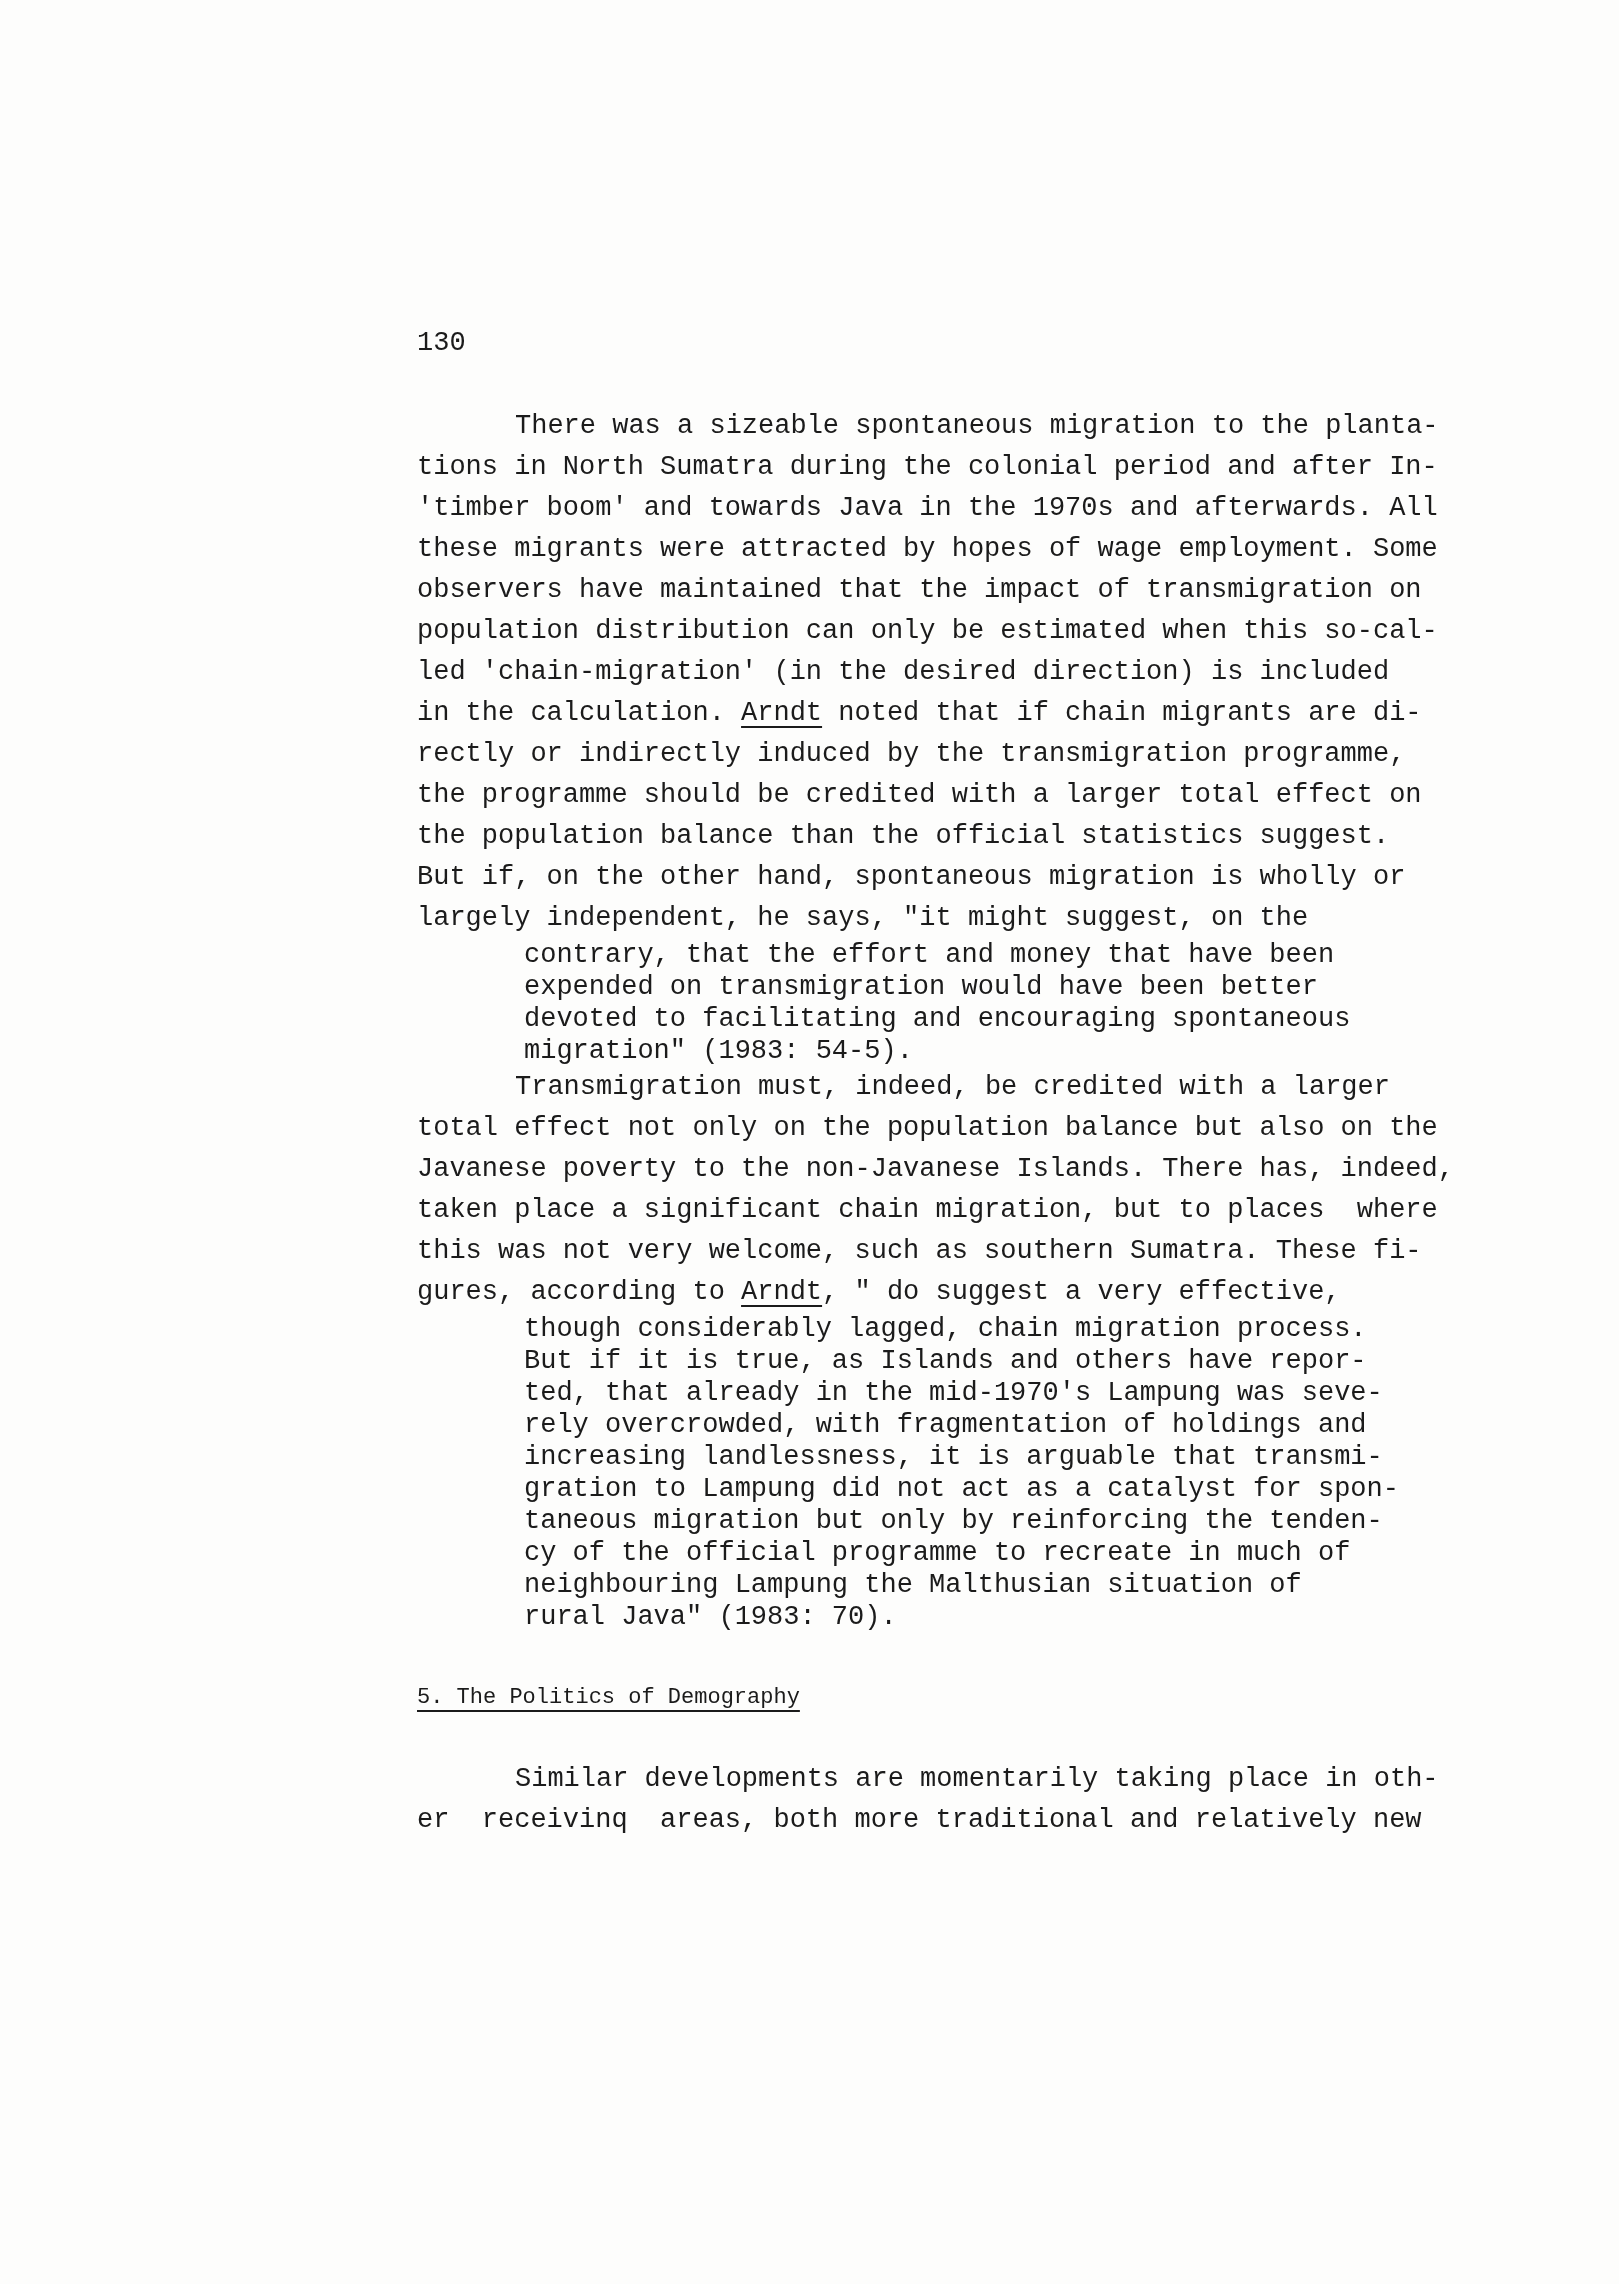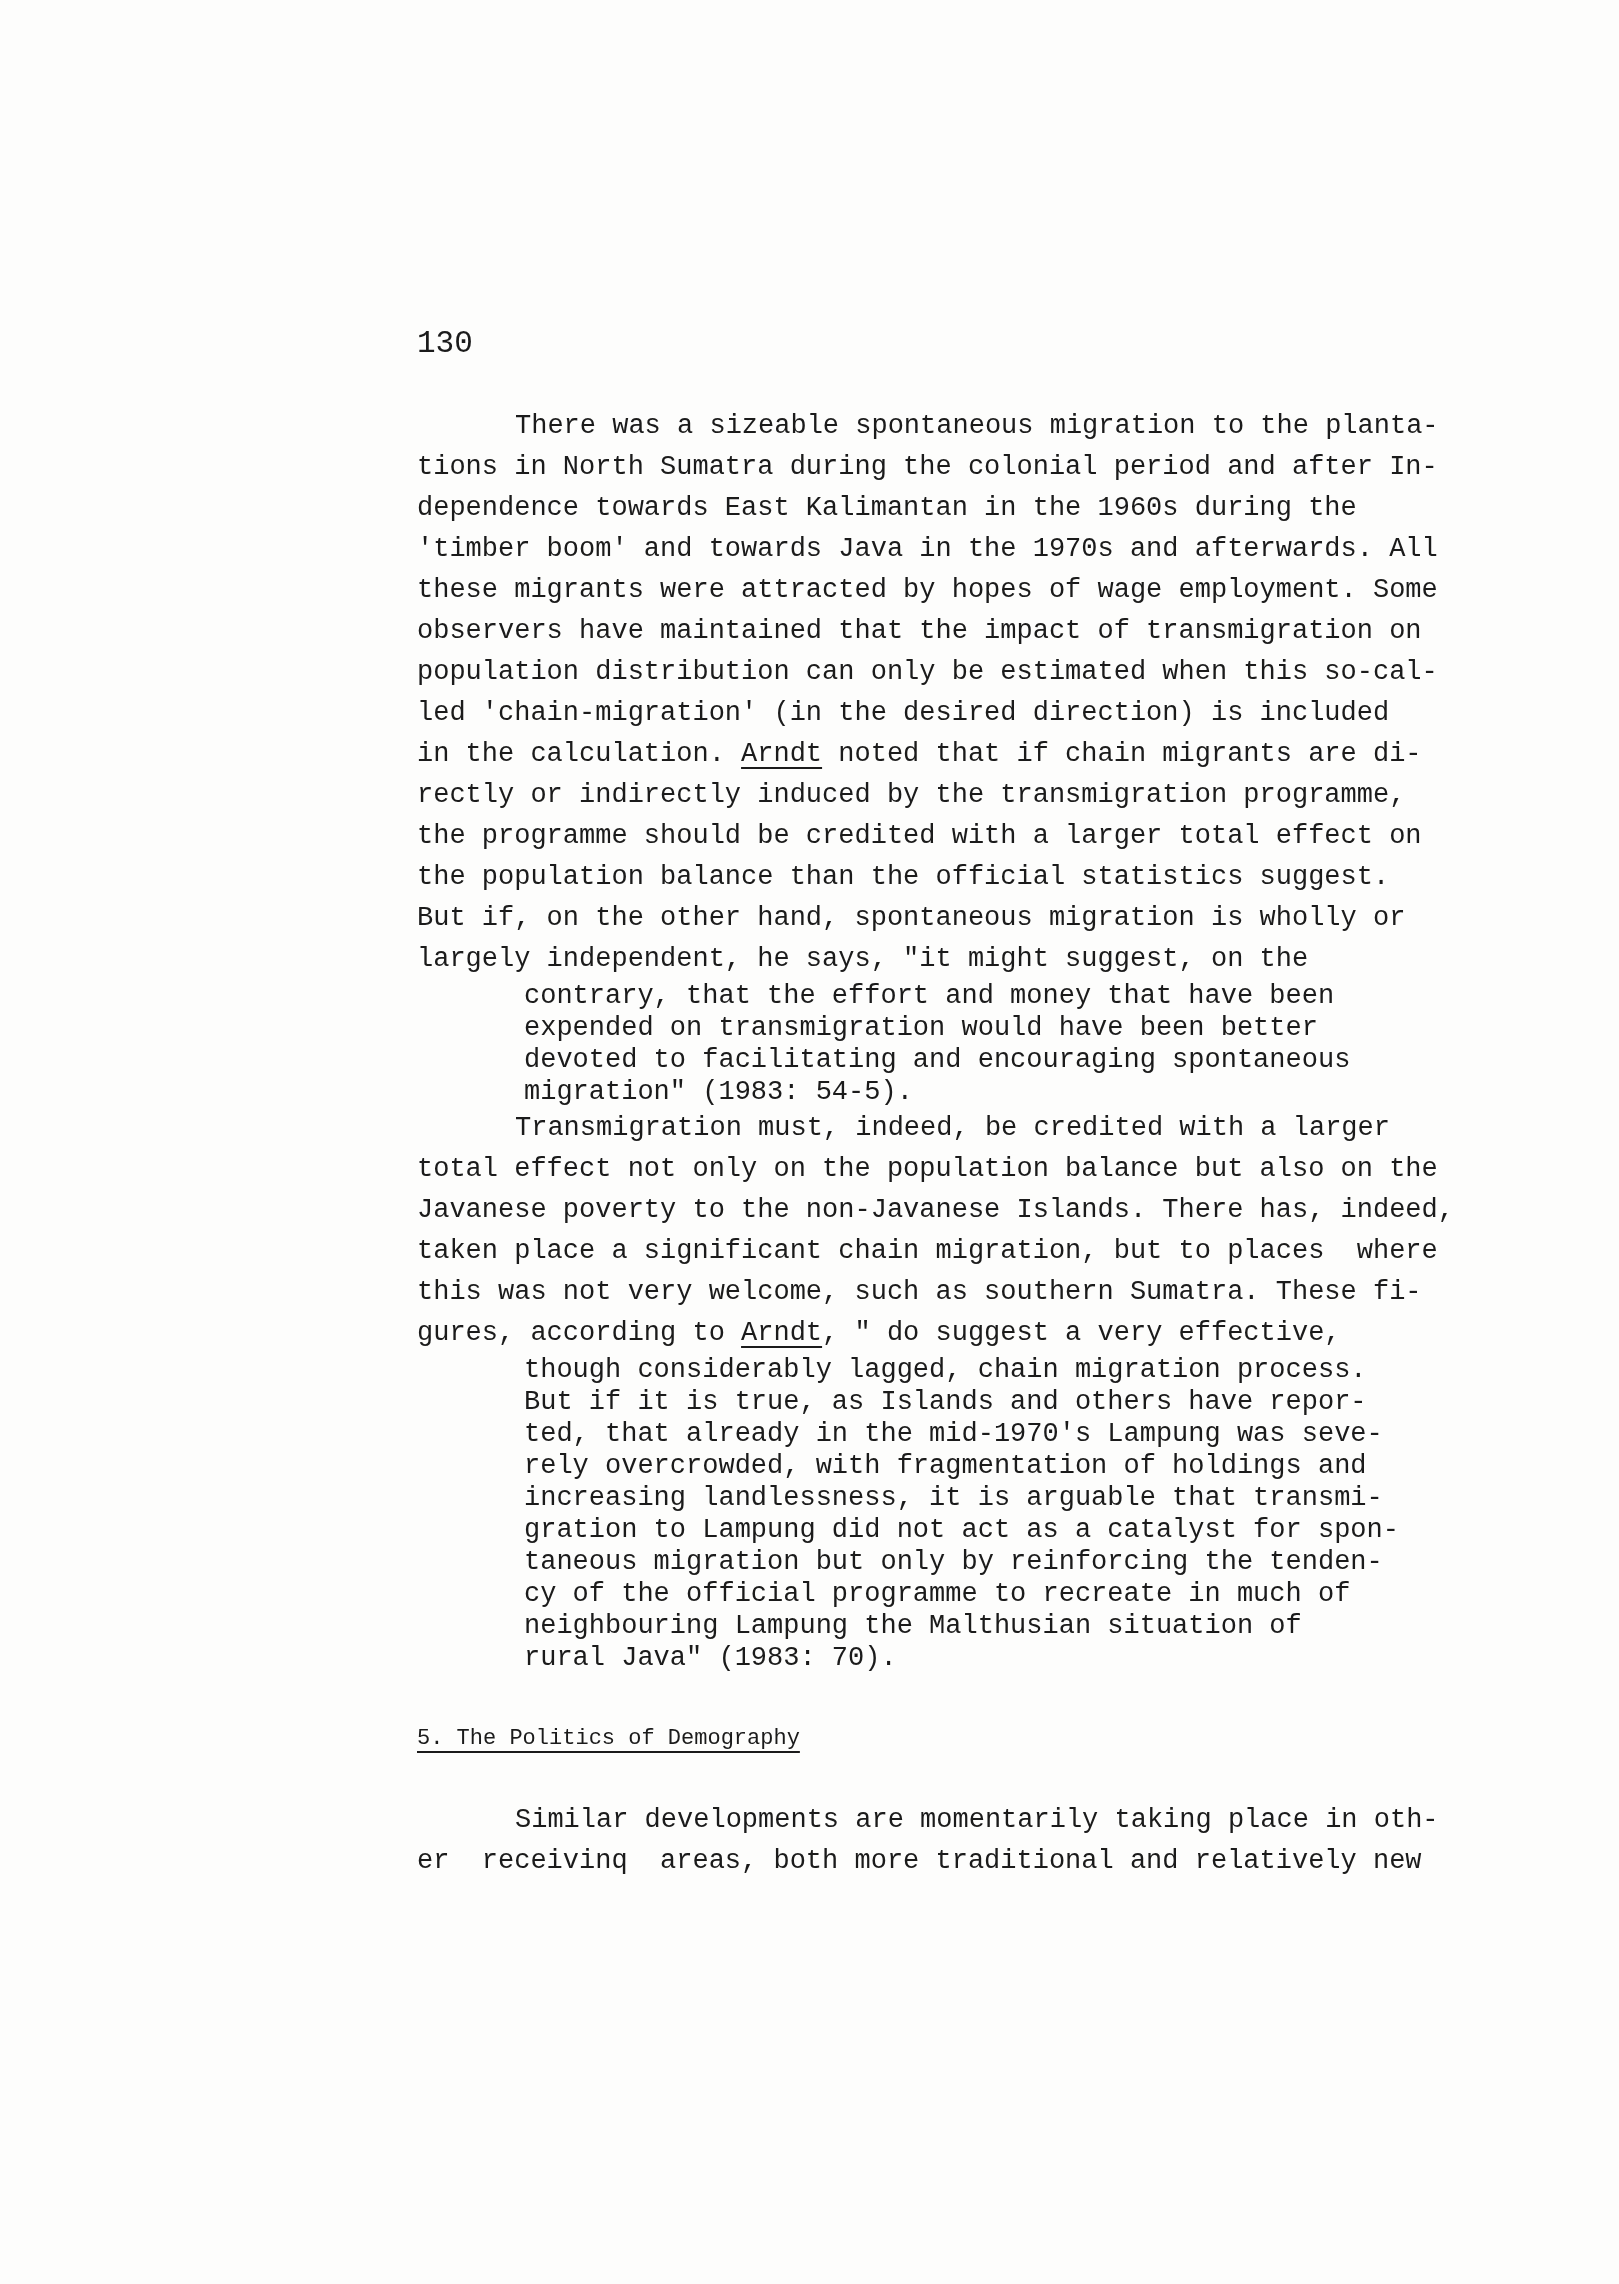--- a/index.html
+++ b/index.html
@@ -16,21 +16,21 @@
     color: #1b1b1b;
     font-family: "Liberation Mono", "DejaVu Sans Mono", monospace;
   }
   .textcol {
     position: absolute;
     left: 417px;
     top: 323px;
     width: 1118px;
   }
   .page-number {
-    font-size: 31px;
+    font-size: 27px;
     line-height: 41px;
     margin-bottom: 42px;
   }
   .line {
     font-size: 27px;
     line-height: 41px;
     white-space: pre;
   }
   .indent {
     padding-left: 98px;
@@ -63,21 +63,20 @@
 <body>
 
 <div class="sheet">
   <div class="textcol">
 
     <div class="page-number">130</div>
 
     <div class="para">
       <div class="line indent">There was a sizeable spontaneous migration to the planta-</div>
       <div class="line">tions in North Sumatra during the colonial period and after In-</div>
-      <div class="line">dependence towards East Kalimantan in the 1960s during the</div>
       <div class="line">'timber boom' and towards Java in the 1970s and afterwards. All</div>
       <div class="line">these migrants were attracted by hopes of wage employment. Some</div>
       <div class="line">observers have maintained that the impact of transmigration on</div>
       <div class="line">population distribution can only be estimated when this so-cal-</div>
       <div class="line">led 'chain-migration' (in the desired direction) is included</div>
       <div class="line"><span>in the calculation. </span><span class="u">Arndt</span><span> noted that if chain migrants are di-</span></div>
       <div class="line">rectly or indirectly induced by the transmigration programme,</div>
       <div class="line">the programme should be credited with a larger total effect on</div>
       <div class="line">the population balance than the official statistics suggest.</div>
       <div class="line">But if, on the other hand, spontaneous migration is wholly or</div>

